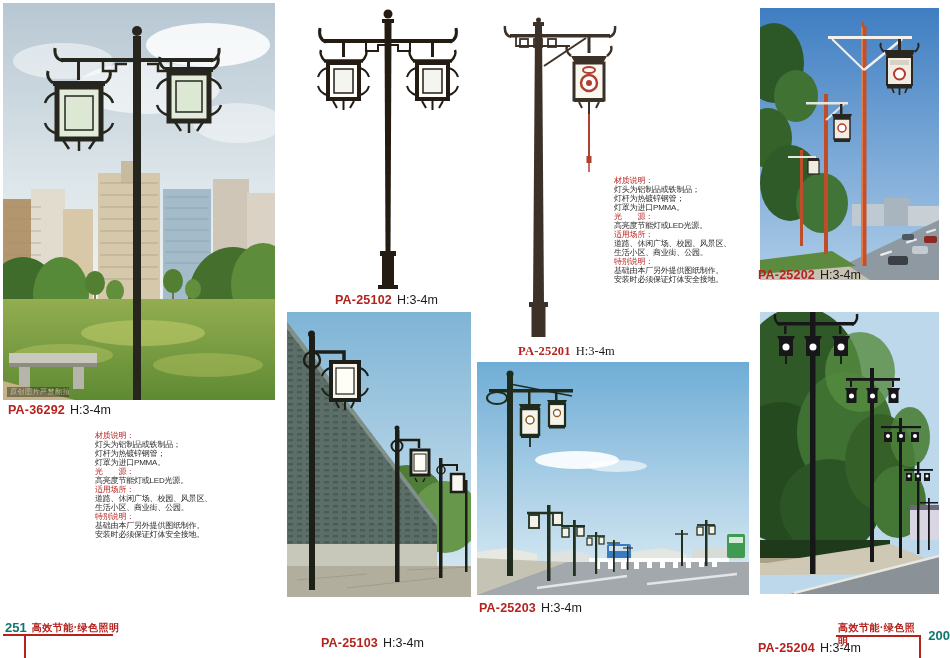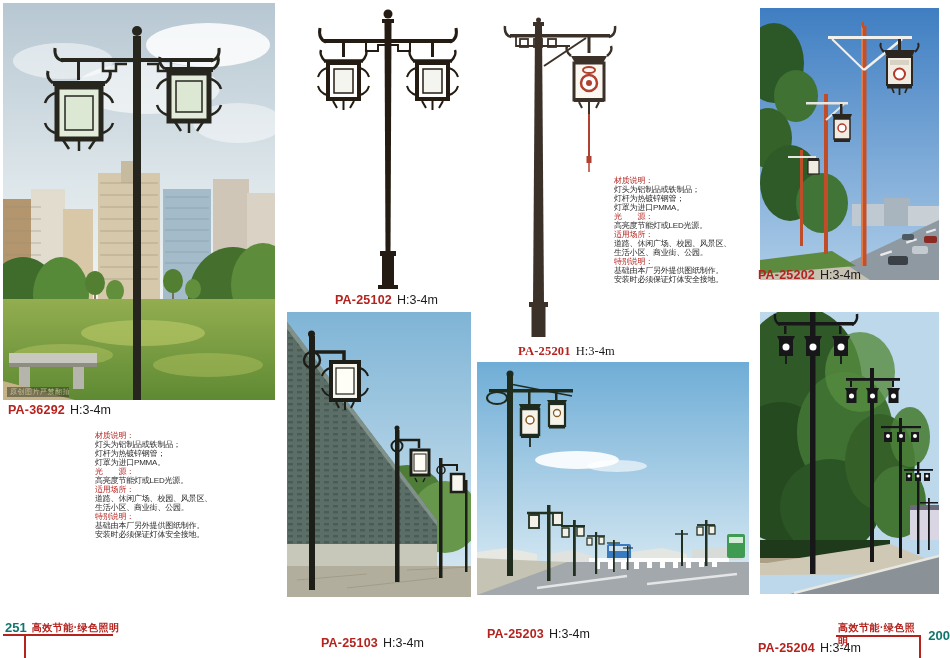--- a/index.html
+++ b/index.html
@@ -443,21 +443,21 @@
         <rect x="44" y="73" width="18" height="3" stroke="none"></rect>
         <path d="M53 76 v9" stroke-width="1.8" fill="none"></path>
         <path d="M70 38 h20 l-2 4 h-16 z" stroke="none"></path>
         <rect x="72" y="42" width="16" height="22" fill="#f6f4ea" stroke-width="2.2"></rect>
         <circle cx="80" cy="51" r="3.5" fill="#fff" stroke="#8a5a20" stroke-width="1.3"></circle>
         <rect x="72" y="64" width="16" height="2.5" stroke="none"></rect>
       </g>
     </svg>
   </div>
 
-  <div class="plabel" style="left:479px;top:627px;margin-left:8px;">
+  <div class="plabel" style="left:479px;top:601px;">
     <span class="pcode">PA-25203</span><span class="psize">H:3-4m</span>
   </div>
 
   <div class="photo" style="left:760px;top:312px;width:179px;height:282px;">
     <svg width="179" height="282" viewBox="0 0 179 282">
       <rect x="0" y="0" width="179" height="282" fill="#bcd8ea"></rect>
 
       <g>
         <ellipse cx="40" cy="70" rx="62" ry="75" fill="#2f5a28"></ellipse>
         <ellipse cx="20" cy="160" rx="55" ry="70" fill="#254a20"></ellipse>

